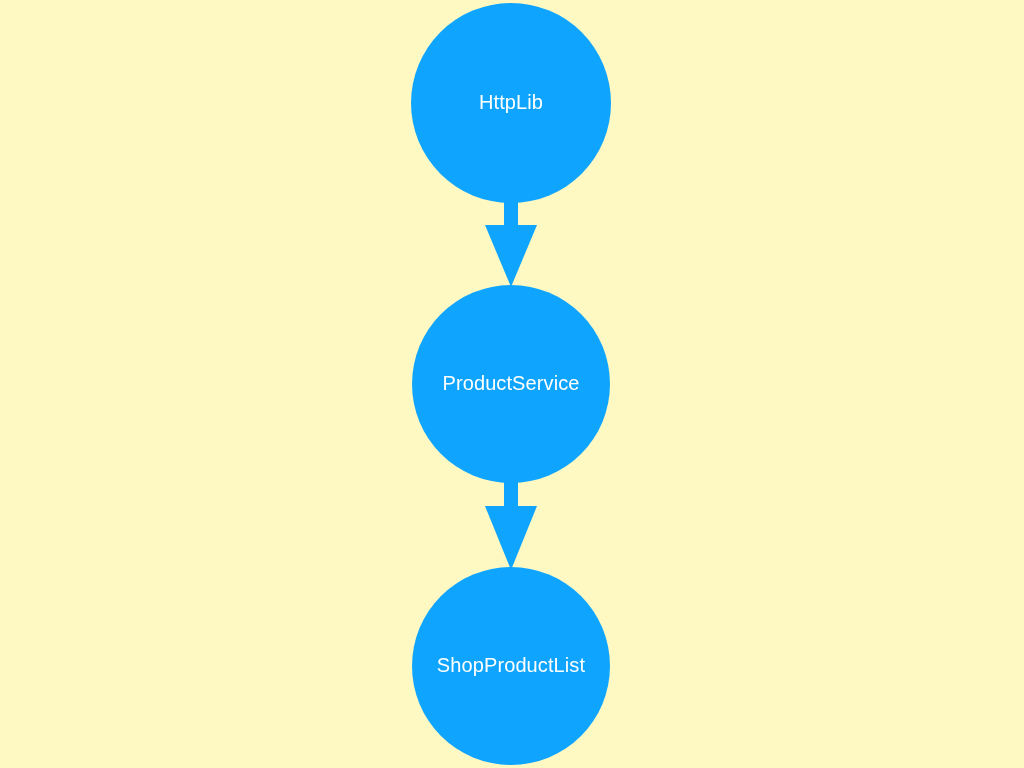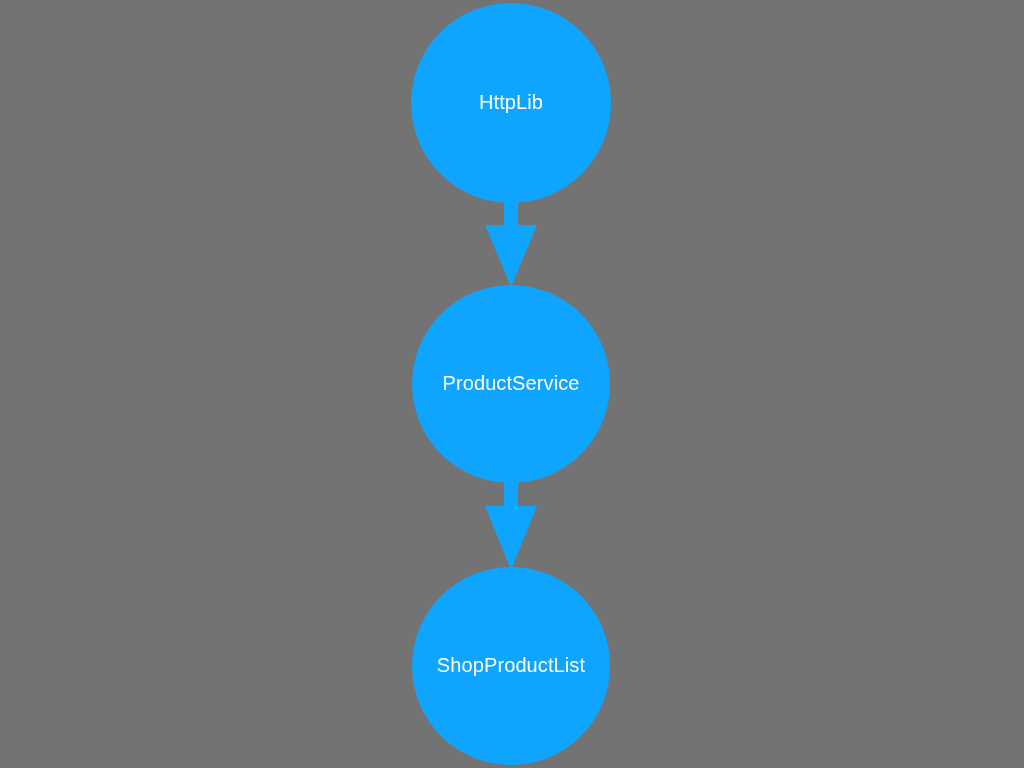--- a/index.html
+++ b/index.html
@@ -11,21 +11,21 @@
   body {
     width: 1024px;
     height: 768px;
     overflow: hidden;
     font-family: "Liberation Sans", sans-serif;
   }
   #diagram-canvas {
     position: relative;
     width: 1024px;
     height: 768px;
-    background: #737373;
+    background: #fef9c3;
   }
   #graph-svg {
     position: absolute;
     top: 0;
     left: 0;
     width: 1024px;
     height: 768px;
     display: block;
   }
   .node-label {

